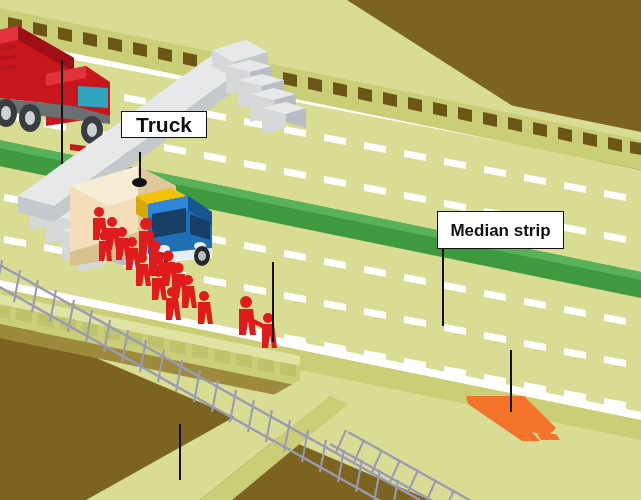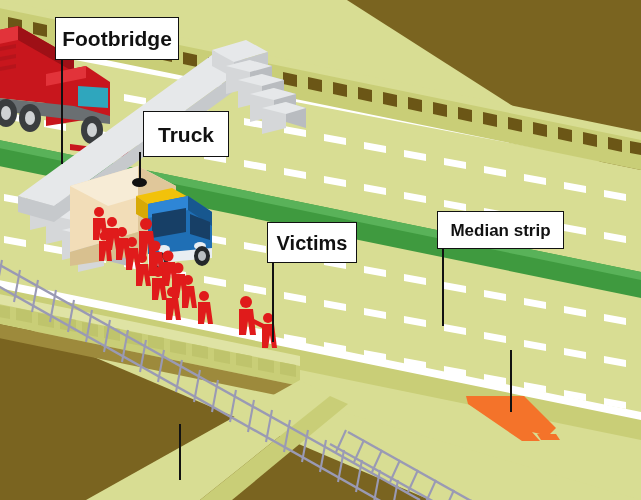--- a/index.html
+++ b/index.html
@@ -6,21 +6,21 @@
   body{font-family:"Liberation Sans",sans-serif;}
   #stage{position:relative;width:641px;height:500px;overflow:hidden;background:#7a6420;}
   #scene{position:absolute;inset:0;}
   .callout{position:absolute;background:#ffffff;border:1.6px solid #111;
            display:flex;align-items:center;justify-content:center;
            font-weight:bold;color:#111;box-sizing:border-box;
            text-align:center;line-height:1;letter-spacing:0px;}
   .leader{position:absolute;background:#111;width:1.7px;}
   .dot{position:absolute;width:15px;height:9px;border-radius:50%;background:#111;}
   #c-footbridge{left:55px;top:17px;width:124px;height:43px;font-size:21px;}
-  #c-truck{left:143px;top:111px;width:86px;height:46px;font-size:21px;}
+  #c-truck{left:121px;top:111px;width:86px;height:27px;font-size:21px;}
   #c-victims{left:267px;top:222px;width:90px;height:41px;font-size:20px;}
   #c-median{left:437px;top:211px;width:127px;height:38px;font-size:17px;text-align:center;}
   #c-hanoi{left:505px;top:314px;width:129px;height:37px;font-size:13px;}
   #c-cemetary{left:71px;top:388px;width:110px;height:37px;font-size:18px;}
 </style>
 </head>
 <body>
 
 <div id="stage">
 
@@ -425,28 +425,26 @@
         <g>
           <circle cx="268" cy="318" r="5"></circle>
           <path d="M262 324 h12 l3 24 h-5 l-2 -13 -2 13 h-6 z"></path>
         </g>
       </g>
 
     </g>
   </svg>
 
   <div class="leader" style="left:61px;top:60px;height:104px;"></div>
-  <div class="callout" id="c-footbridge">Footbridge</div>
 
   <div class="leader" style="left:139px;top:152px;height:30px;"></div>
   <div class="dot" style="left:132px;top:178px;"></div>
   <div class="callout" id="c-truck">Truck</div>
 
   <div class="leader" style="left:272px;top:262px;height:80px;"></div>
-  <div class="callout" id="c-victims">Victims</div>
 
   <div class="leader" style="left:442px;top:248px;height:78px;"></div>
   <div class="callout" id="c-median">Median strip</div>
 
   <div class="leader" style="left:510px;top:350px;height:62px;"></div>
 
   <div class="leader" style="left:179px;top:424px;height:56px;"></div>
 
 </div>
 

